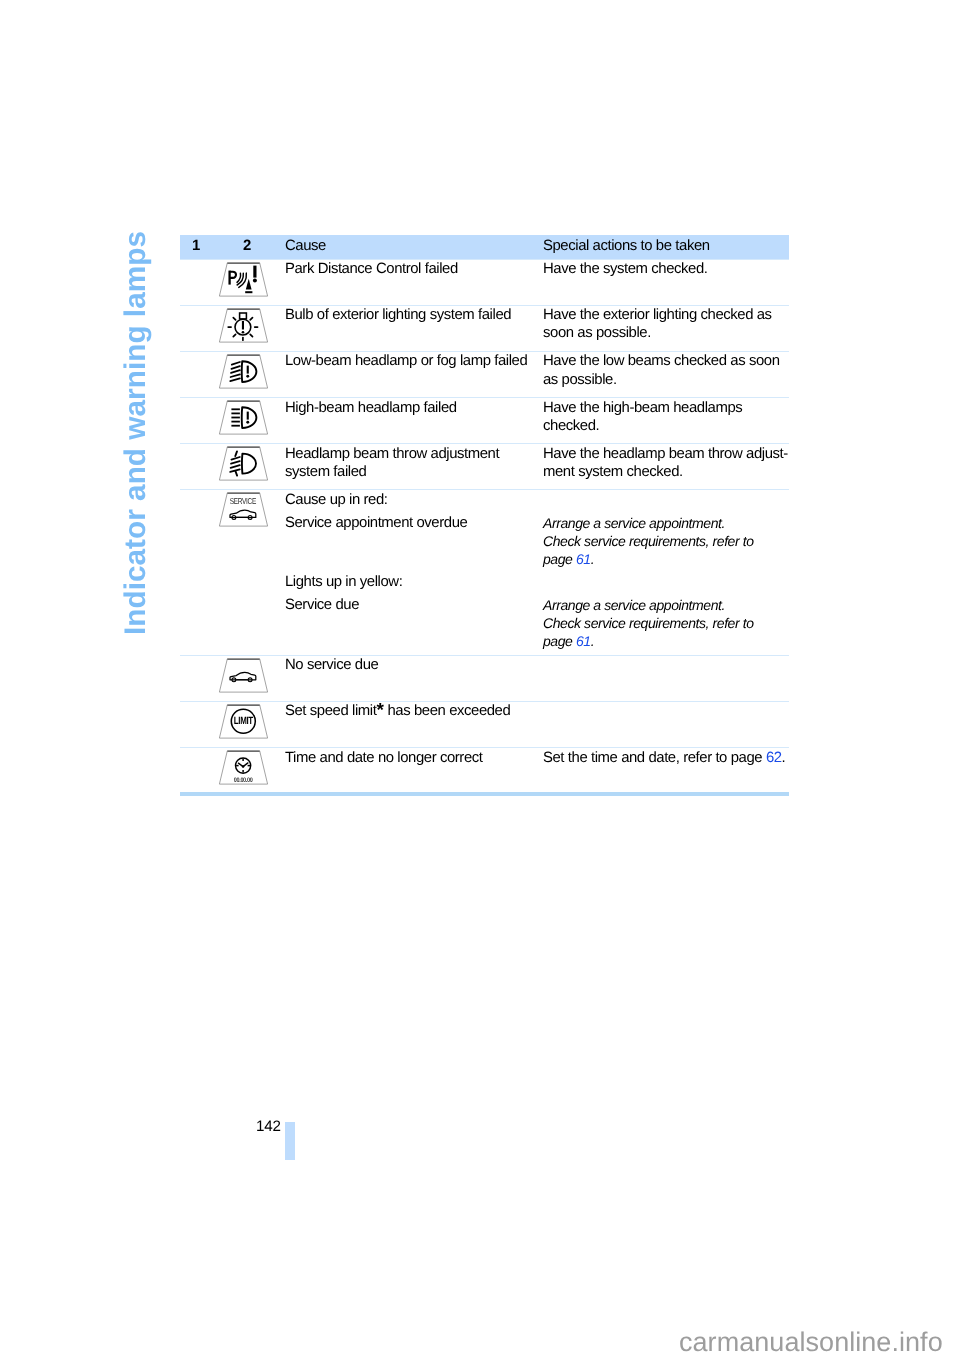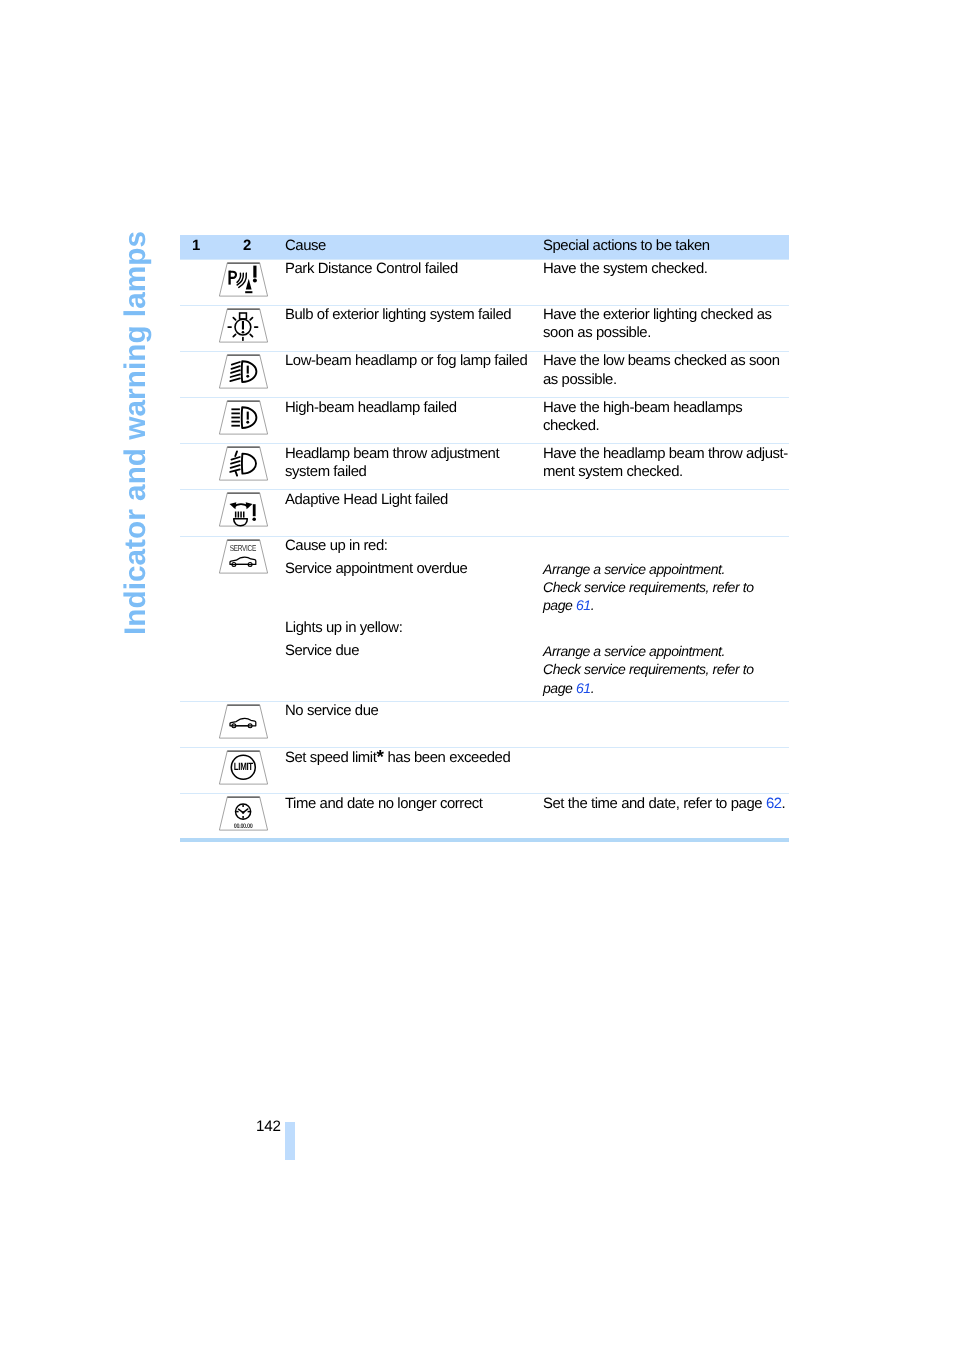--- a/index.html
+++ b/index.html
@@ -167,40 +167,20 @@
           <path d="M24.4 7.6 C23.9 12.9 23.9 22.3 24.4 27.6 C32.4 27.6 38.0 22.7 38.0 17.6 C38.0 12.5 32.4 7.6 24.4 7.6 Z" fill="none" stroke="#000" stroke-width="1.9" stroke-linejoin="round"></path>
         </svg>
       </td>
       <td class="c3 cell-txt">Headlamp beam throw adjustment system failed</td>
       <td class="c4 cell-txt">
             <div class="ln">Have the headlamp beam throw adjust-</div>
             <div class="ln">ment system checked.</div>
           </td>
     </tr>
 
-    <tr class="body-row">
-      <td class="c1"></td>
-      <td class="c2 icon-cell">
-        <svg class="lampicon" viewBox="0 0 51 35" width="51" height="35">
-          <use href="#trap"></use>
-          <path d="M15.4 15.0 A11.2 11.2 0 0 1 30.6 15.0" fill="none" stroke="#000" stroke-width="1.8"></path>
-          <path d="M11.5 12.0 L18.3 10.3 L17.4 17.2 Z" fill="#000"></path>
-          <path d="M34.5 12.0 L27.7 10.3 L28.6 17.2 Z" fill="#000"></path>
-          <rect x="16.9" y="19.5" width="1.5" height="6.1" fill="#000"></rect>
-          <rect x="19.6" y="19.5" width="1.5" height="6.1" fill="#000"></rect>
-          <rect x="22.3" y="19.5" width="1.5" height="6.1" fill="#000"></rect>
-          <rect x="25.0" y="19.5" width="1.5" height="6.1" fill="#000"></rect>
-          <path d="M15.7 26.8 L29.3 26.8 C29.3 31.4 26.2 33.8 22.5 33.8 C18.8 33.8 15.7 31.4 15.7 26.8 Z" fill="none" stroke="#000" stroke-width="1.6" stroke-linejoin="round"></path>
-          <rect x="34.8" y="12.2" width="2.8" height="12.0" fill="#000"></rect>
-          <circle cx="36.2" cy="27.2" r="1.8" fill="#000"></circle>
-        </svg>
-      </td>
-      <td class="c3 cell-txt">Adaptive Head Light failed</td>
-      <td class="c4 cell-txt"></td>
-    </tr>
 
 
     <tr class="body-row">
       <td class="c1"></td>
       <td class="c2 icon-cell">
         <svg class="lampicon" viewBox="0 0 51 35" width="51" height="35">
           <use href="#trap"></use>
           <text class="svgtxt" x="24.9" y="12.2" font-size="8.6" textLength="26.2" lengthAdjust="spacingAndGlyphs" text-anchor="middle" fill="#2a2a2a">SERVICE</text>
           <path d="M12.0 25.4 L12.0 23.2 C12.0 22.7 12.4 22.4 13.1 22.2 L18.2 21.2 C20.5 19.3 23.6 18.0 26.8 18.0 C29.3 18.0 31.3 18.8 32.9 19.9 L36.8 20.7 C37.5 20.9 37.8 21.2 37.8 21.9 L37.8 25.4 Z" fill="none" stroke="#000" stroke-width="1.25" stroke-linejoin="round"></path>
           <circle cx="15.9" cy="25.4" r="1.95" fill="none" stroke="#000" stroke-width="1.1"></circle>
@@ -282,13 +262,14 @@
     <defs>
       <g id="trap">
         <path d="M9.3 0.9 L41.7 0.9 L49.6 34.1 L1.4 34.1 Z" fill="#fff" stroke="#8c8c8c" stroke-width="0.8"></path>
         <path d="M9.3 1.3 L41.7 1.3" stroke="#6b6b6b" stroke-width="1.4" fill="none"></path>
       </g>
     </defs>
   </svg>
 
   <div class="page-num">142</div>
   <div class="foot-bar"></div>
+  <div class="watermark">carmanualsonline.info</div>
 </div>
 
 </body></html>

